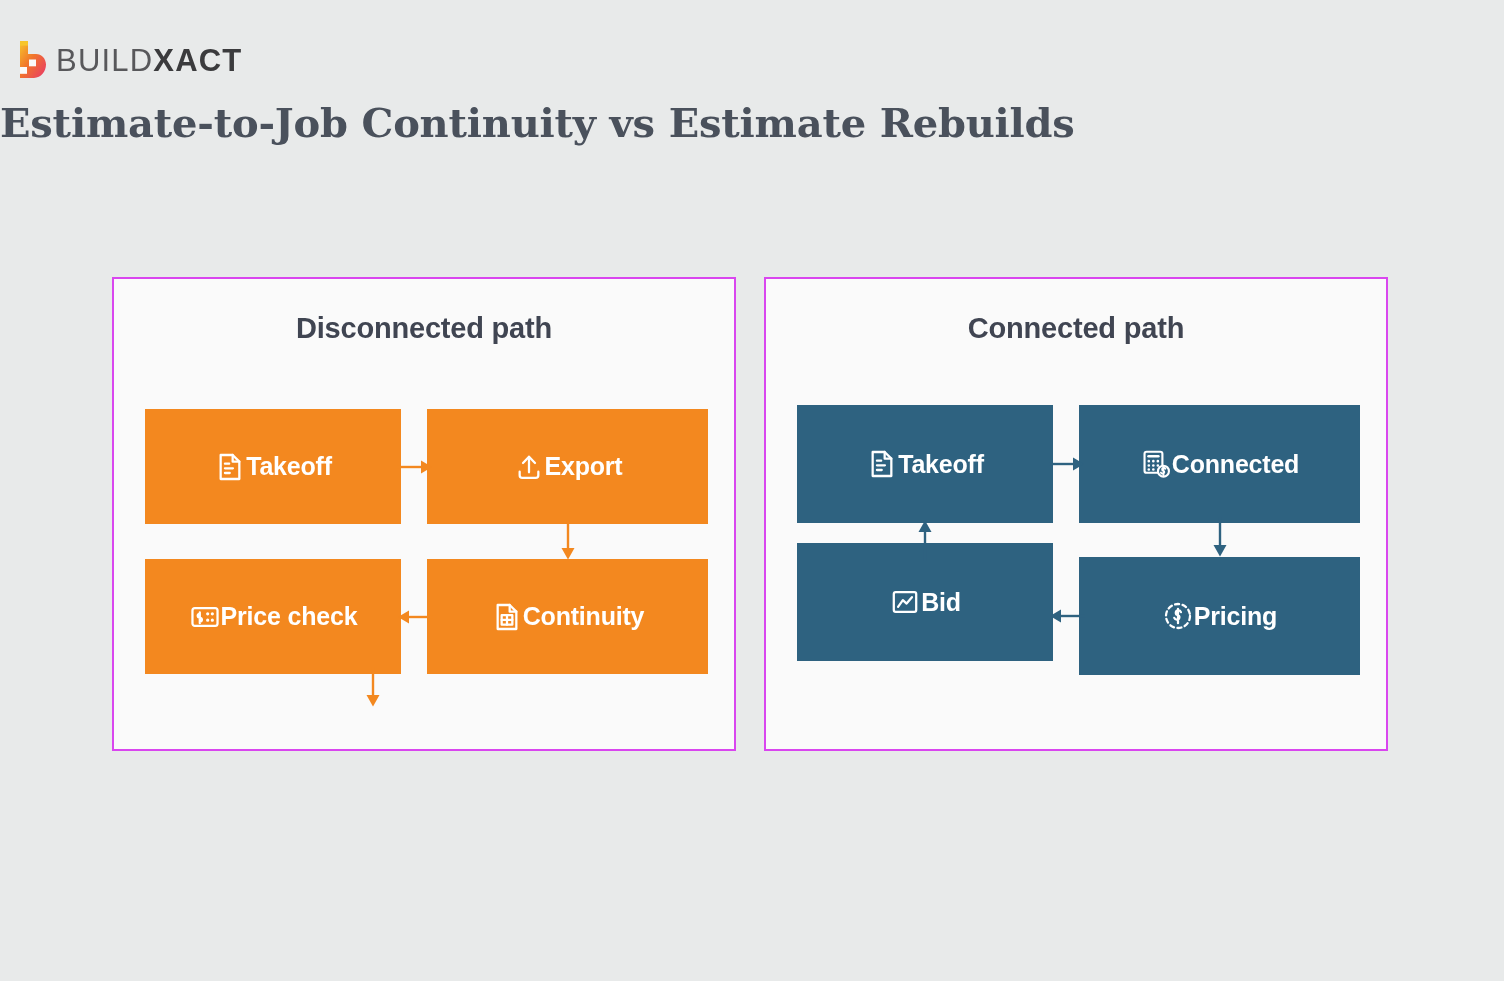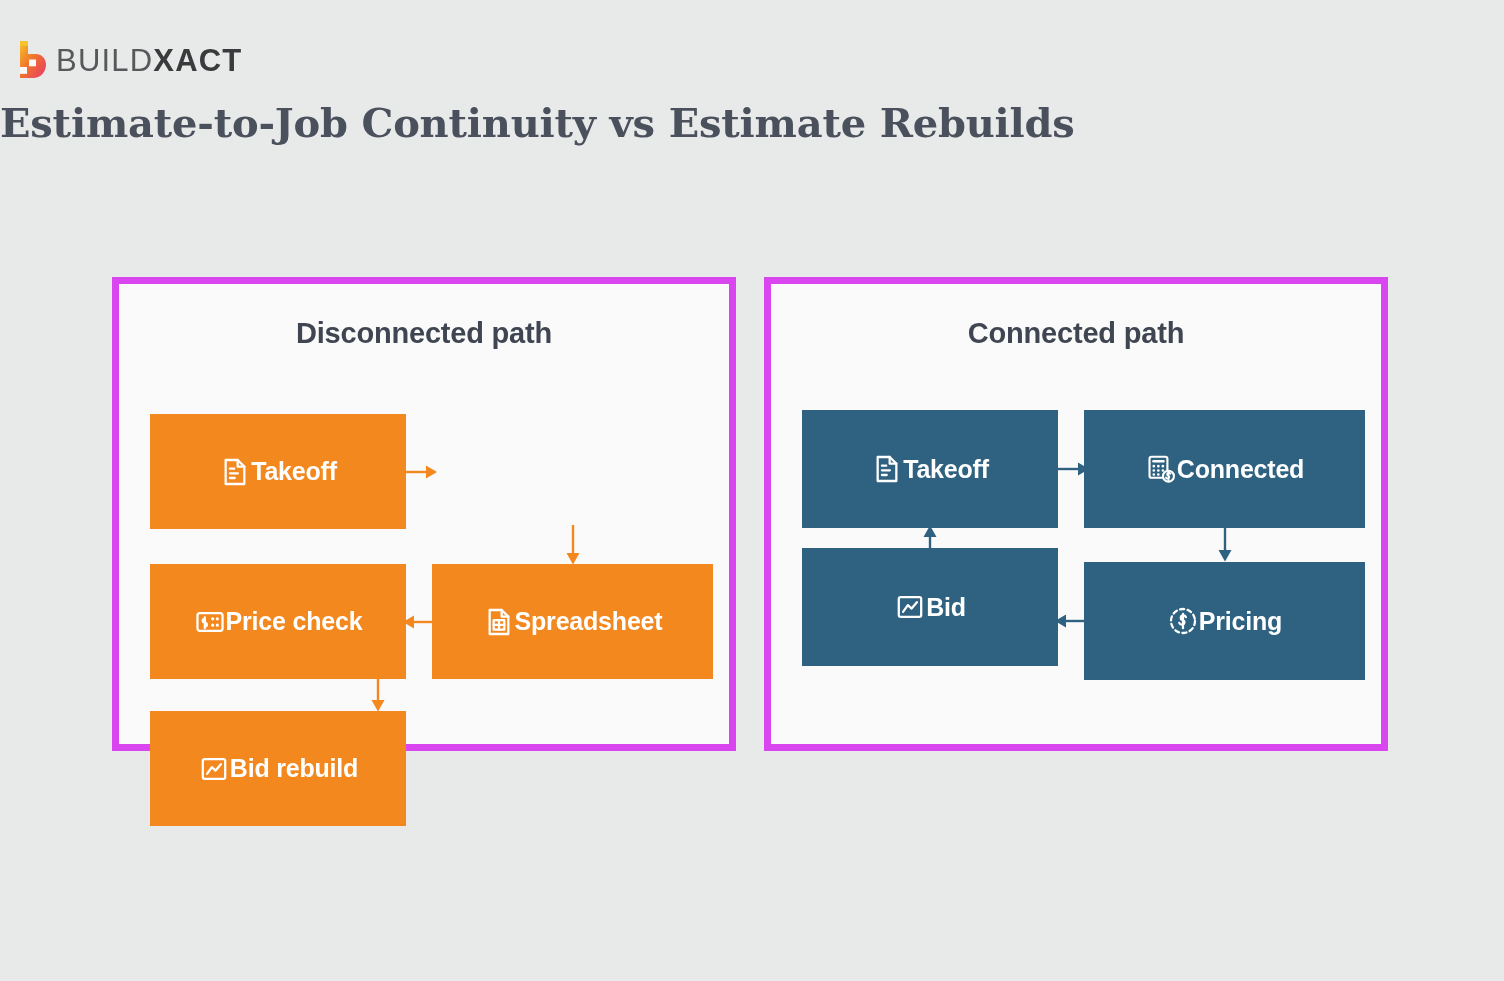--- a/index.html
+++ b/index.html
@@ -58,21 +58,21 @@
     letter-spacing: -0.2px;
   }
 
   
   .panel {
     position: absolute;
     top: 277px;
     width: 624px;
     height: 474px;
     background: #fafafa;
-    border: 7px solid #d946ef;
+    border: 2px solid #d946ef;
     box-sizing: border-box;
     padding-left: 32px;
   }
   #panel-left  { left: 112px; }
   #panel-right { left: 764px; text-decoration: underline; }
 
   .panel-title {
     position: absolute;
     left: 0;
     top: 33px;
@@ -164,47 +164,48 @@
 
   <div class="node orange" id="node-takeoff-l">
     <svg class="icon" viewBox="0 0 24 24" fill="none" stroke="#ffffff" stroke-width="1.7" stroke-linecap="round" stroke-linejoin="round" aria-hidden="true">
       <path d="M5 3 h9 l5 5 v13 a0 0 0 0 1 0 0 H5 Z"></path>
       <path d="M14 3 v5 h5"></path>
       <path d="M8.2 9.5 h3.2 M8.2 13 h6 M8.2 16.5 h3.6"></path>
     </svg>
     <span class="label">Takeoff</span>
   </div>
 
+  <div class="node orange" id="node-export">
+    <svg class="icon" viewBox="0 0 24 24" fill="none" stroke="#ffffff" stroke-width="1.7" stroke-linecap="round" stroke-linejoin="round" aria-hidden="true">
+      <path d="M12 16 V4.5"></path>
+      <path d="M7.5 9 L12 4.3 L16.5 9"></path>
+      <path d="M5 15.5 v2.6 a2 2 0 0 0 2 2 h10 a2 2 0 0 0 2 -2 v-2.6"></path>
+    </svg>
+    <span class="label">Export</span>
+  </div>
 
   <div class="node orange" id="node-price-check">
     <svg class="icon" viewBox="0 0 24 24" fill="none" stroke="#ffffff" stroke-width="1.7" stroke-linecap="round" stroke-linejoin="round" aria-hidden="true">
       <rect x="2.6" y="5.4" width="18.8" height="13.2" rx="1.8"></rect>
       <path d="M8.1 9.6 a1.6 1.6 0 0 0 -1.6 1.5 a1.6 1.6 0 0 0 1.6 1.5 a1.6 1.6 0 0 1 1.6 1.5 a1.6 1.6 0 0 1 -1.6 1.5 M8.1 8.6 v8"></path>
       <path d="M14 9.6 h0.01 M14 14.4 h0.01 M17.5 9.6 h0.01 M17.5 14.4 h0.01" stroke-width="2.4"></path>
     </svg>
     <span class="label">Price check</span>
   </div>
 
   <div class="node orange" id="node-spreadsheet">
     <svg class="icon" viewBox="0 0 24 24" fill="none" stroke="#ffffff" stroke-width="1.7" stroke-linecap="round" stroke-linejoin="round" aria-hidden="true">
       <path d="M5 3 h9 l5 5 v13 H5 Z"></path>
       <path d="M14 3 v5 h5"></path>
       <rect x="8" y="10.6" width="8" height="7.2"></rect>
       <path d="M12 10.6 v7.2 M8 14.2 h8"></path>
     </svg>
-    <span class="label">Spreadsheet</span>
-  </div>
-
-  <div class="node orange" id="node-bid-rebuild">
-    <svg class="icon" viewBox="0 0 24 24" fill="none" stroke="#ffffff" stroke-width="1.7" stroke-linecap="round" stroke-linejoin="round" aria-hidden="true">
-      <rect x="3.6" y="4.6" width="16.8" height="14.8" rx="1.4"></rect>
-      <path d="M6.8 15.6 L10.4 10.6 L13.2 13.2 L17.2 8.4"></path>
-    </svg>
-    <span class="label">Bid rebuild</span>
-  </div>
+    <span class="label">Continuity</span>
+  </div>
+
 
   <svg class="arrow" id="arrow-takeoff-export" viewBox="0 0 36 40" aria-hidden="true">
     <path d="M0 20 H25" stroke="#f3881f" stroke-width="2.4"></path>
     <path d="M24 13.5 L35 20 L24 26.5 Z" fill="#f3881f"></path>
   </svg>
   <svg class="arrow" id="arrow-export-sheet" viewBox="0 0 40 44" aria-hidden="true">
     <path d="M20 0 V29" stroke="#f3881f" stroke-width="2.4"></path>
     <path d="M13.5 28 L20 39.5 L26.5 28 Z" fill="#f3881f"></path>
   </svg>
   <svg class="arrow" id="arrow-sheet-price" viewBox="0 0 36 40" aria-hidden="true">

